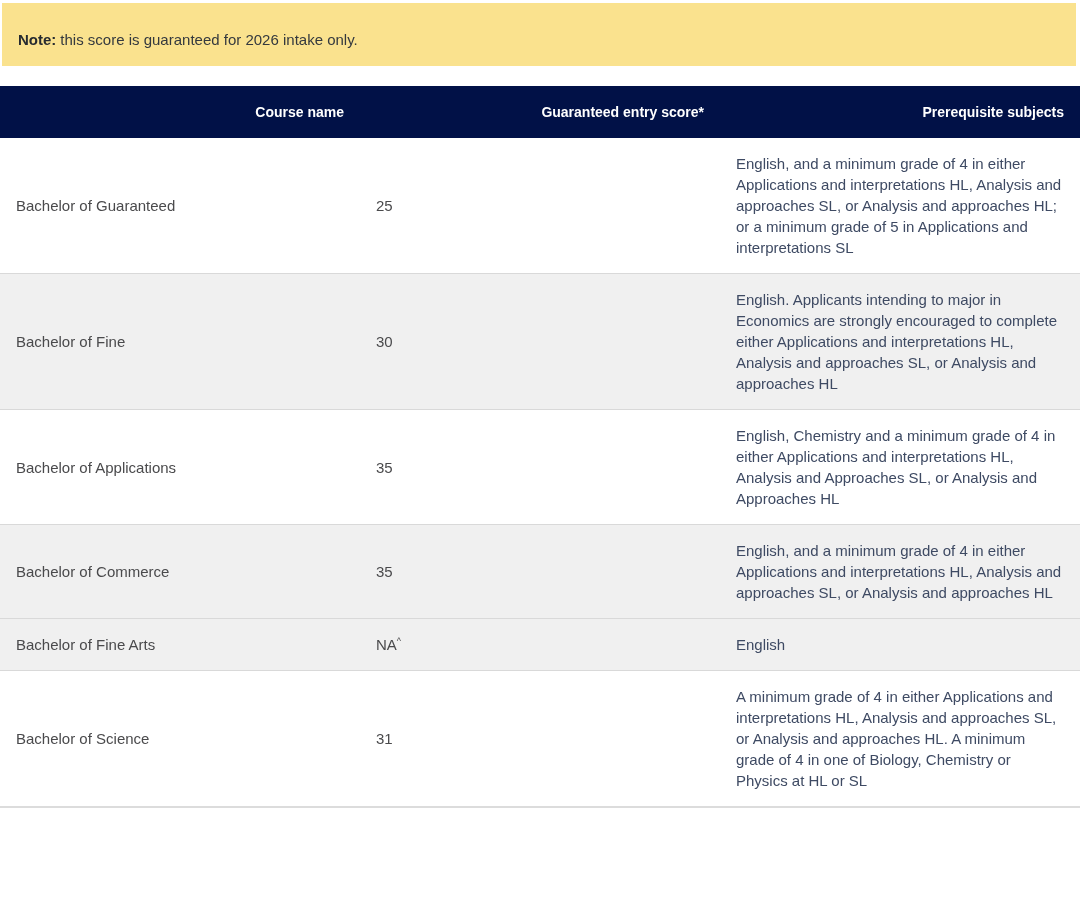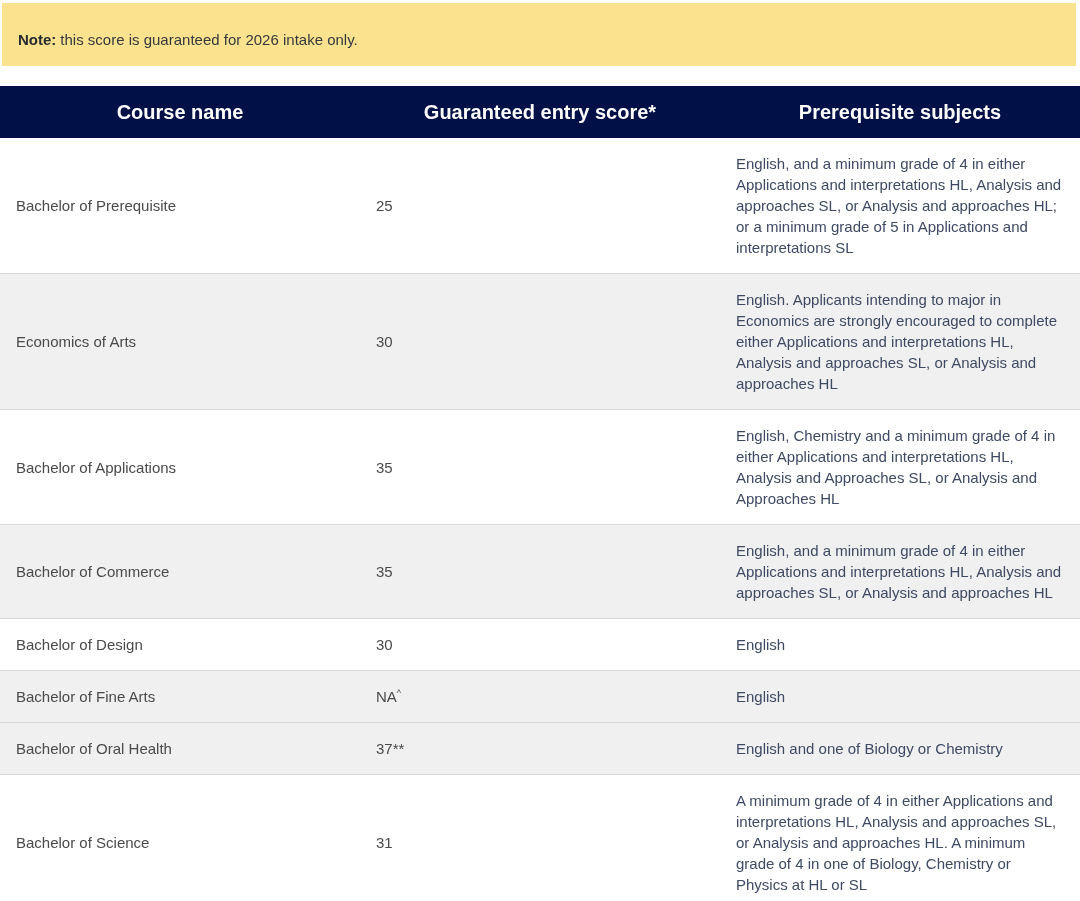--- a/index.html
+++ b/index.html
@@ -35,23 +35,23 @@
   table.course-table {
     width: 100%;
     margin-top: 20px;
     border-collapse: collapse;
     table-layout: fixed;
   }
   table.course-table col { width: 33.333%; }
   thead th {
     background: var(--header-bg);
     color: var(--header-text);
-    font-size: 20px;
+    font-size: 14px;
     font-weight: bold;
-    text-align: center;
+    text-align: right;
     padding: 15px 16px;
     line-height: 22px;
   }
   tbody tr { background: #ffffff; }
   tbody tr.alt { background: var(--row-alt-bg); }
   tbody tr + tr { border-top: 1px solid var(--border); }
   tbody tr:last-child { border-bottom: 2px solid #dcdcdc; }
   tbody td {
     padding: 15px 16px;
     font-size: 15px;
@@ -84,53 +84,43 @@
       </colgroup>
     <thead>
       <tr>
         <th>Course name</th>
         <th>Guaranteed entry score*</th>
         <th>Prerequisite subjects</th>
       </tr>
     </thead>
     <tbody>
         <tr class="course-row">
-    <td class="cell-course">Bachelor of Prerequisite</td>
+    <td class="cell-course">Bachelor of Guaranteed</td>
     <td class="cell-score">25</td>
     <td class="cell-prereq">English, and a minimum grade of 4 in either Applications and interpretations HL, Analysis and approaches SL, or Analysis and approaches HL; or a minimum grade of 5 in Applications and interpretations SL</td>
   </tr>
         <tr class="course-row alt">
-    <td class="cell-course">Economics of Arts</td>
+    <td class="cell-course">Bachelor of Fine</td>
     <td class="cell-score">30</td>
     <td class="cell-prereq">English. Applicants intending to major in Economics are strongly encouraged to complete either Applications and interpretations HL, Analysis and approaches SL, or Analysis and approaches HL</td>
   </tr>
         <tr class="course-row">
     <td class="cell-course">Bachelor of Applications</td>
     <td class="cell-score">35</td>
     <td class="cell-prereq">English, Chemistry and a minimum grade of 4 in either Applications and interpretations HL, Analysis and Approaches SL, or Analysis and Approaches HL</td>
   </tr>
         <tr class="course-row alt">
     <td class="cell-course">Bachelor of Commerce</td>
     <td class="cell-score">35</td>
     <td class="cell-prereq">English, and a minimum grade of 4 in either Applications and interpretations HL, Analysis and approaches SL, or Analysis and approaches HL</td>
   </tr>
-        <tr class="course-row">
-    <td class="cell-course">Bachelor of Design</td>
-    <td class="cell-score">30</td>
-    <td class="cell-prereq">English</td>
-  </tr>
         <tr class="course-row alt">
     <td class="cell-course">Bachelor of Fine Arts</td>
     <td class="cell-score">NA<sup>^</sup></td>
     <td class="cell-prereq">English</td>
-  </tr>
-        <tr class="course-row alt">
-    <td class="cell-course">Bachelor of Oral Health</td>
-    <td class="cell-score">37**</td>
-    <td class="cell-prereq">English and one of Biology or Chemistry</td>
   </tr>
         <tr class="course-row">
     <td class="cell-course">Bachelor of Science</td>
     <td class="cell-score">31</td>
     <td class="cell-prereq">A minimum grade of 4 in either Applications and interpretations HL, Analysis and approaches SL, or Analysis and approaches HL. A minimum grade of 4 in one of Biology, Chemistry or Physics at HL or SL</td>
   </tr>
       </tbody>
   </table>
 
 </div>

